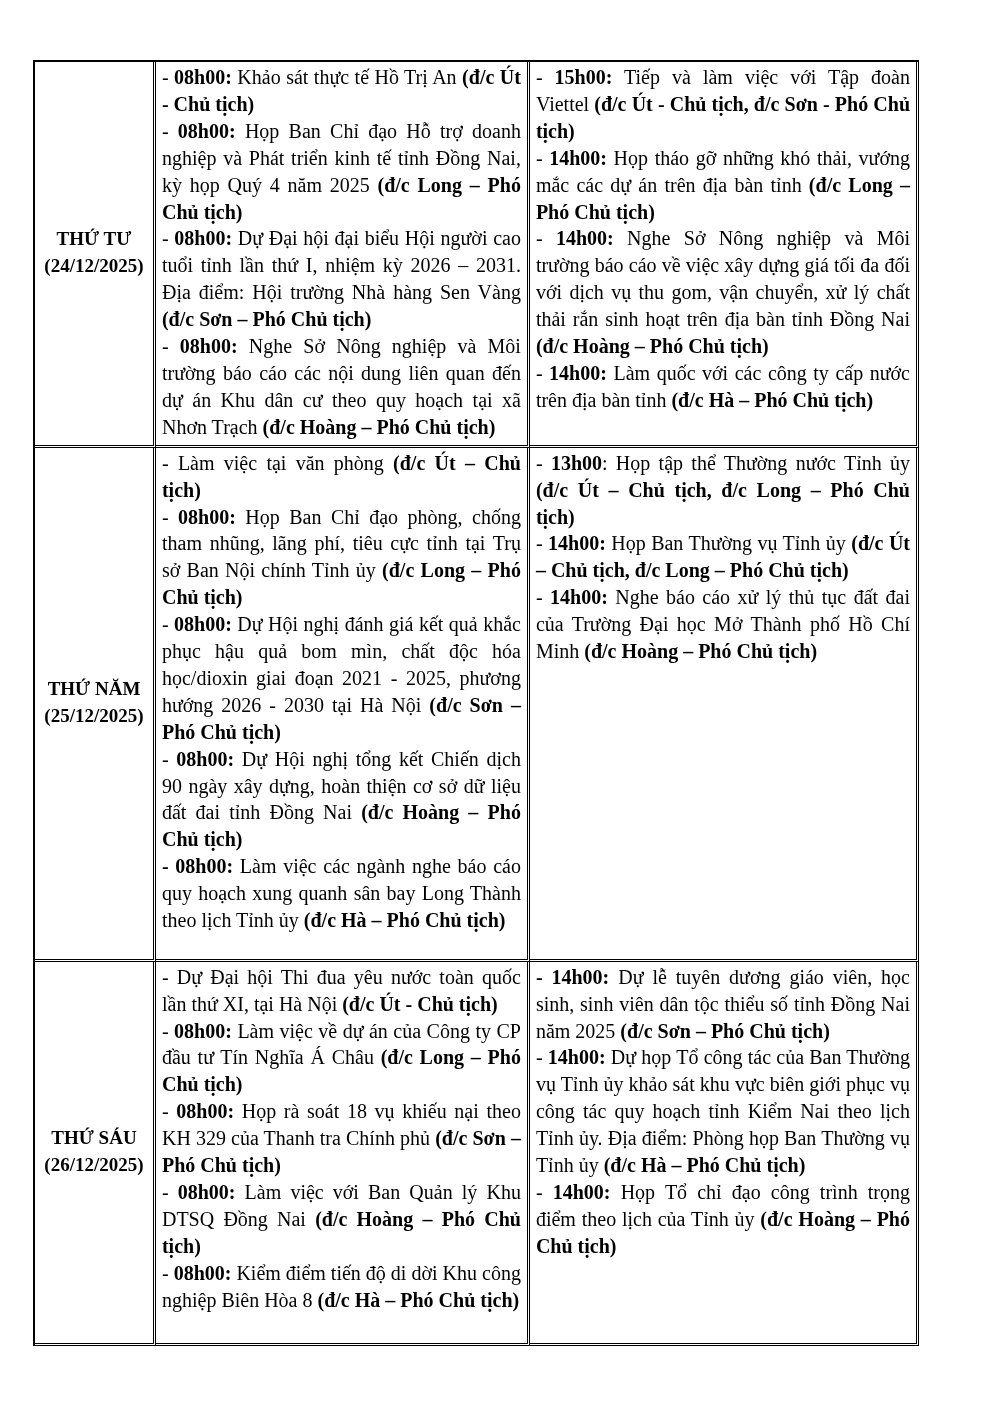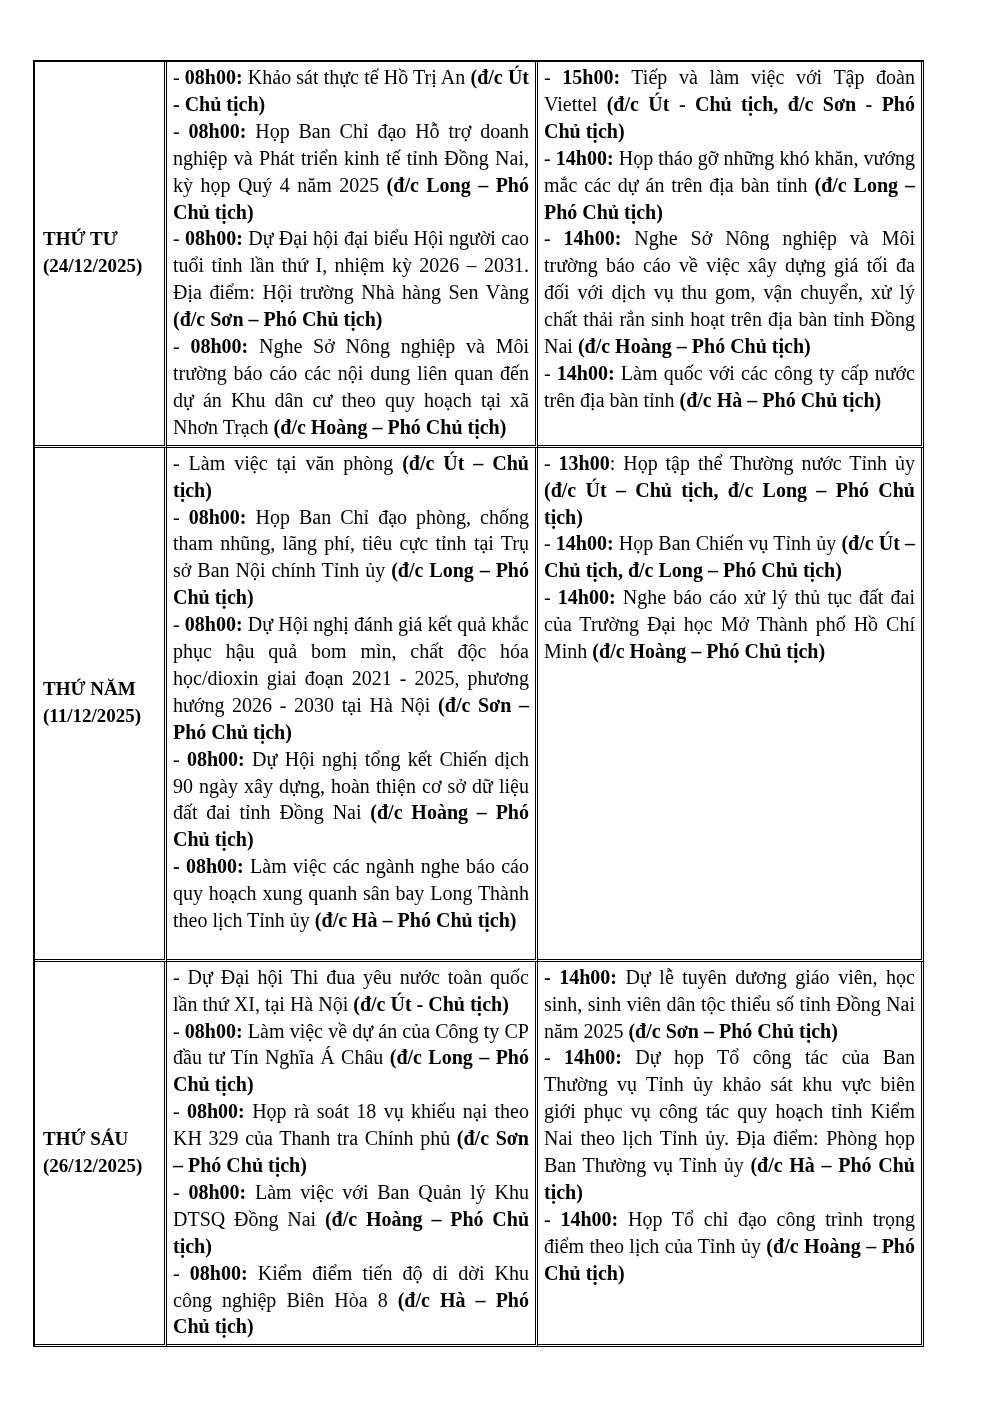--- a/index.html
+++ b/index.html
@@ -32,24 +32,24 @@
       border-right: 3px double #000;
       border-bottom: 3px double #000;
       vertical-align: top;
       padding: 2px 6px 4px 6px;
       font-size: 20px;
       line-height: 26.9px;
     }
     td.day-cell {
       width: 113px;
       vertical-align: middle !important;
-      text-align: left;
+      text-align: center;
       font-weight: bold;
       font-size: 19px !important;
-      padding: 0 8px !important;
+      padding: 0 2px !important;
     }
     td.morning-cell { width: 356px; text-align: justify; }
     td.afternoon-cell { width: 371px; text-align: justify; }
     .day-name, .day-date { display: block; }
     .entry { display: block; }
     .b { font-weight: bold; }
     tr.row-wed td { height: 375px; }
     tr.row-thu td { height: 505px; }
     tr.row-fri td { height: 375px; }
   </style>
@@ -66,41 +66,41 @@
           <span class="day-date">(24/12/2025)</span>
         </td>
         <td class="morning-cell">
           <span class="entry"><span>- </span><span class="b">08h00:</span><span> Khảo sát thực tế Hồ Trị An </span><span class="b">(đ/c Út - Chủ tịch)</span></span>
           <span class="entry"><span>- </span><span class="b">08h00:</span><span> Họp Ban Chỉ đạo Hỗ trợ doanh nghiệp và Phát triển kinh tế tỉnh Đồng Nai, kỳ họp Quý 4 năm 2025 </span><span class="b">(đ/c Long – Phó Chủ tịch)</span></span>
           <span class="entry"><span>- </span><span class="b">08h00:</span><span> Dự Đại hội đại biểu Hội người cao tuổi tỉnh lần thứ I, nhiệm kỳ 2026 – 2031. Địa điểm: Hội trường Nhà hàng Sen Vàng </span><span class="b">(đ/c Sơn – Phó Chủ tịch)</span></span>
           <span class="entry"><span>- </span><span class="b">08h00:</span><span> Nghe Sở Nông nghiệp và Môi trường báo cáo các nội dung liên quan đến dự án Khu dân cư theo quy hoạch tại xã Nhơn Trạch </span><span class="b">(đ/c Hoàng – Phó Chủ tịch)</span></span>
         </td>
         <td class="afternoon-cell">
           <span class="entry"><span>- </span><span class="b">15h00:</span><span> Tiếp và làm việc với Tập đoàn Viettel </span><span class="b">(đ/c Út - Chủ tịch, đ/c Sơn - Phó Chủ tịch)</span></span>
-          <span class="entry"><span>- </span><span class="b">14h00:</span><span> Họp tháo gỡ những khó khăn, vướng mắc các dự án trên địa bàn tỉnh </span><span class="b">(đ/c Long – Phó Chủ tịch)</span></span>
+          <span class="entry"><span>- </span><span class="b">14h00:</span><span> Họp tháo gỡ những khó thải, vướng mắc các dự án trên địa bàn tỉnh </span><span class="b">(đ/c Long – Phó Chủ tịch)</span></span>
           <span class="entry"><span>- </span><span class="b">14h00:</span><span> Nghe Sở Nông nghiệp và Môi trường báo cáo về việc xây dựng giá tối đa đối với dịch vụ thu gom, vận chuyển, xử lý chất thải rắn sinh hoạt trên địa bàn tỉnh Đồng Nai </span><span class="b">(đ/c Hoàng – Phó Chủ tịch)</span></span>
           <span class="entry"><span>- </span><span class="b">14h00:</span><span> Làm quốc với các công ty cấp nước trên địa bàn tỉnh </span><span class="b">(đ/c Hà – Phó Chủ tịch)</span></span>
         </td>
       </tr>
 
       <tr class="row-thu">
         <td class="day-cell">
           <span class="day-name">THỨ NĂM</span>
-          <span class="day-date">(11/12/2025)</span>
+          <span class="day-date">(25/12/2025)</span>
         </td>
         <td class="morning-cell">
           <span class="entry"><span>- </span><span class="b"></span><span>Làm việc tại văn phòng </span><span class="b">(đ/c Út – Chủ tịch)</span></span>
           <span class="entry"><span>- </span><span class="b">08h00:</span><span> Họp Ban Chỉ đạo phòng, chống tham nhũng, lãng phí, tiêu cực tỉnh tại Trụ sở Ban Nội chính Tỉnh ủy </span><span class="b">(đ/c Long – Phó Chủ tịch)</span></span>
           <span class="entry"><span>- </span><span class="b">08h00:</span><span> Dự Hội nghị đánh giá kết quả khắc phục hậu quả bom mìn, chất độc hóa học/dioxin giai đoạn 2021 - 2025, phương hướng 2026 - 2030 tại Hà Nội </span><span class="b">(đ/c Sơn – Phó Chủ tịch)</span></span>
           <span class="entry"><span>- </span><span class="b">08h00:</span><span> Dự Hội nghị tổng kết Chiến dịch 90 ngày xây dựng, hoàn thiện cơ sở dữ liệu đất đai tỉnh Đồng Nai </span><span class="b">(đ/c Hoàng – Phó Chủ tịch)</span></span>
           <span class="entry"><span class="b">- </span><span class="b">08h00:</span><span> Làm việc các ngành nghe báo cáo quy hoạch xung quanh sân bay Long Thành theo lịch Tỉnh ủy </span><span class="b">(đ/c Hà – Phó Chủ tịch)</span></span>
         </td>
         <td class="afternoon-cell">
           <span class="entry"><span>- </span><span class="b">13h00</span><span>: Họp tập thể Thường nước Tỉnh ủy </span><span class="b">(đ/c Út – Chủ tịch, đ/c Long – Phó Chủ tịch)</span></span>
-          <span class="entry"><span>- </span><span class="b">14h00:</span><span> Họp Ban Chiến vụ Tỉnh ủy </span><span class="b">(đ/c Út – Chủ tịch, đ/c Long – Phó Chủ tịch)</span></span>
+          <span class="entry"><span>- </span><span class="b">14h00:</span><span> Họp Ban Thường vụ Tỉnh ủy </span><span class="b">(đ/c Út – Chủ tịch, đ/c Long – Phó Chủ tịch)</span></span>
           <span class="entry"><span>- </span><span class="b">14h00:</span><span> Nghe báo cáo xử lý thủ tục đất đai của Trường Đại học Mở Thành phố Hồ Chí Minh </span><span class="b">(đ/c Hoàng – Phó Chủ tịch)</span></span>
         </td>
       </tr>
 
       <tr class="row-fri">
         <td class="day-cell">
           <span class="day-name">THỨ SÁU</span>
           <span class="day-date">(26/12/2025)</span>
         </td>
         <td class="morning-cell">

